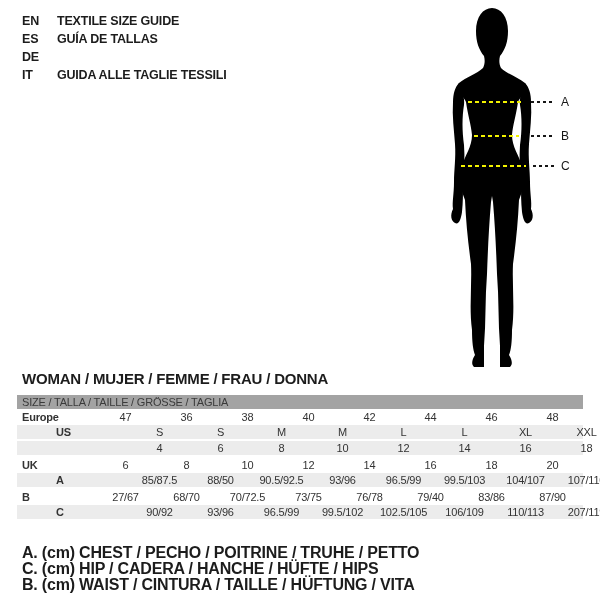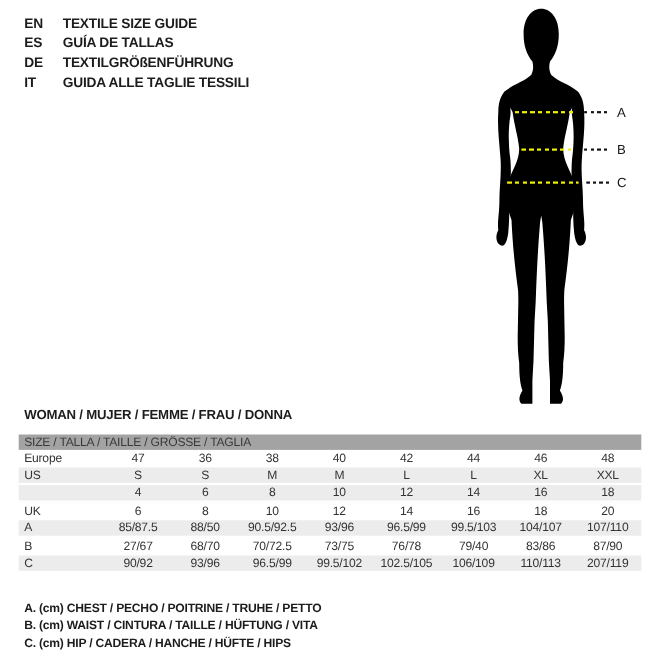--- a/index.html
+++ b/index.html
@@ -13,49 +13,48 @@
   .lang-code{width:35px;}
   
   .figure{position:absolute;left:440px;top:4px;width:110px;height:370px;}
   .figure svg{display:block;}
   
   .mline{position:absolute;height:2px;}
   .m-yellow{background:repeating-linear-gradient(90deg,#f2f200 0 4px,transparent 4px 7px);}
   .m-black{background:repeating-linear-gradient(90deg,#161616 0 3px,transparent 3px 6px);}
   .mlabel{position:absolute;font-size:12px;color:#161616;}
   
-  .section-title{position:absolute;left:22px;top:370px;font-weight:bold;font-size:12px;}
+  .section-title{position:absolute;left:22px;top:370px;font-weight:bold;font-size:15px;}
   
   .size-table{position:absolute;left:17px;top:395px;width:566px;font-size:11px;color:#333;}
   .thead{height:14px;background:#a3a3a3;display:flex;align-items:center;padding-left:5px;color:#3a3a3a;}
   .trow{display:grid;grid-template-columns:78px repeat(8,61px);height:16px;align-items:center;box-sizing:border-box;}
-  .trow.shaded{background:#ececec;border-bottom:2px solid #ffffff;}
-  .cl{padding-left:5px;text-align:left;}
+  .trow.shaded{background:#ececec;border-bottom:2px solid #ffffff;padding-left:34px;}
+  .cl{padding-left:5px;text-align:left;font-weight:bold;}
   .cv{text-align:center;}
   
   .legend{position:absolute;left:22px;top:545px;}
-  .legend-line{font-weight:bold;font-size:11px;line-height:16px;}
+  .legend-line{font-weight:bold;font-size:16px;line-height:16px;}
 </style>
 </head>
 <body>
 
 <div class="canvas">
 
   <div class="lang-block">
     <div class="lang-row">
       <span class="lang-code">EN</span>
       <span class="lang-text">TEXTILE SIZE GUIDE</span>
     </div>
     <div class="lang-row">
       <span class="lang-code">ES</span>
       <span class="lang-text">GUÍA DE TALLAS</span>
     </div>
     <div class="lang-row">
       <span class="lang-code">DE</span>
-      <span class="lang-text">TEXTILGRÖßENFÜHRUNG</span>
     </div>
     <div class="lang-row">
       <span class="lang-code">IT</span>
       <span class="lang-text">GUIDA ALLE TAGLIE TESSILI</span>
     </div>
   </div>
 
   <div class="figure">
     <svg width="110" height="370" viewBox="0 0 110 370">
       <path fill="#000" d="M52,4 C61,4 68,13 68,27 C68,38 65,46 60,52 C59,56 59,60 61,64 C67,70 78,73 85,79 C87,82 88,86 88,90 C84,90 80,93 78,98 C76,112 73,120 72,131 C72,143 79,151 82,162 C85,174 83,186 79,196 C78,218 76,238 73,260 C72,282 75,304 72,326 C72,338 71,346 69,351 C72,356 73,360 70,363 L60,363 C60,356 60,348 60,342 C58,318 59,294 57,270 C56,242 55,222 53,198 L52,192 L51,198 C49,222 48,242 47,270 C45,294 46,318 44,342 C44,348 44,356 44,363 L34,363 C31,360 32,356 35,351 C33,346 32,338 32,326 C29,304 32,282 31,260 C28,238 26,218 25,196 C21,186 19,174 22,162 C25,151 32,143 32,131 C31,120 28,112 26,98 C24,93 20,90 16,90 C16,86 17,82 19,79 C26,73 37,70 43,64 C45,60 45,56 44,52 C39,46 36,38 36,27 C36,13 43,4 52,4 Z"></path>
@@ -161,17 +160,17 @@
       <span class="cv">99.5/102</span>
       <span class="cv">102.5/105</span>
       <span class="cv">106/109</span>
       <span class="cv">110/113</span>
       <span class="cv">207/119</span>
     </div>
   </div>
 
   <div class="legend">
     <div class="legend-line">A. (cm) CHEST / PECHO / POITRINE / TRUHE / PETTO</div>
+    <div class="legend-line">C. (cm) HIP / CADERA / HANCHE / HÜFTE / HIPS</div>
     <div class="legend-line">B. (cm) WAIST / CINTURA / TAILLE / HÜFTUNG / VITA</div>
-    <div class="legend-line">C. (cm) HIP / CADERA / HANCHE / HÜFTE / HIPS</div>
   </div>
 
 </div>
 
 </body></html>

